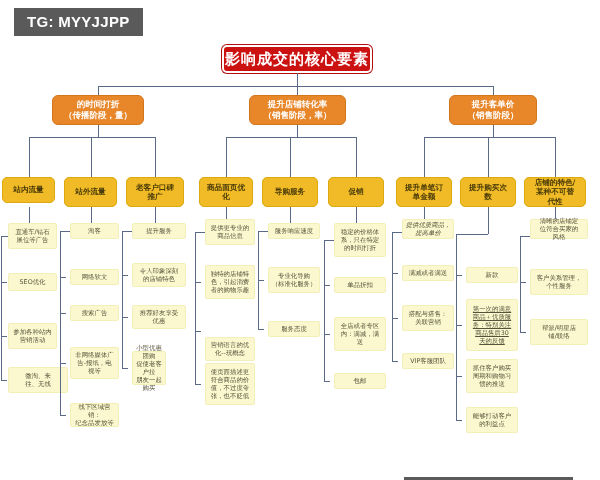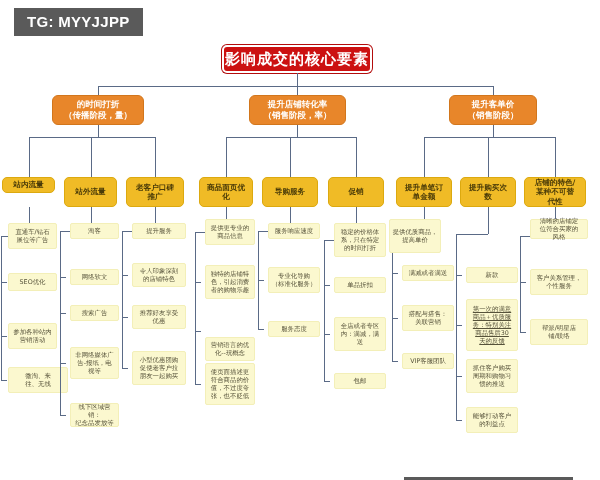--- a/index.html
+++ b/index.html
@@ -101,21 +101,21 @@
 （传播阶段，量）</div>
       <div class="ln lnv" style="left: 297px; top: 49px; height: 9px;"></div>
       <div class="node lvl2-node" style="left: 249px; top: 58px; width: 97px; height: 30px;">提升店铺转化率
 （销售阶段，率）</div>
       <div class="ln lnv" style="left: 493px; top: 49px; height: 9px;"></div>
       <div class="node lvl2-node" style="left: 449px; top: 58px; width: 88px; height: 30px;">提升客单价
 （销售阶段）</div>
       <div class="ln lnv" style="left: 98px; top: 88px; height: 12px;"></div>
       <div class="ln lnh" style="left: 28.5px; top: 100px; width: 126.5px;"></div>
       <div class="ln lnv" style="left: 28.5px; top: 100px; height: 40px;"></div>
-      <div class="node lvl3-node" style="left: 2px; top: 140px; width: 53px; height: 16px;">站内流量</div>
+      <div class="node lvl3-node" style="left: 2px; top: 140px; width: 53px; height: 26px;">站内流量</div>
       <div class="ln lnv" style="left: 28.5px; top: 170px; height: 29px;"></div>
       <div class="ln lnv" style="left: 1px; top: 199px; height: 144px;"></div>
       <div class="ln lnh" style="left: 1px; top: 199px; width: 27.5px;"></div>
       <div class="ln lnh" style="left: 1px; top: 199px; width: 6px;"></div>
       <div class="node leaf-node" style="left: 8px; top: 186px; width: 49px; height: 26px;">直通车/钻石
 展位等广告</div>
       <div class="ln lnh" style="left: 1px; top: 245px; width: 6px;"></div>
       <div class="node leaf-node" style="left: 8px; top: 236px; width: 49px; height: 18px;">SEO优化</div>
       <div class="ln lnh" style="left: 1px; top: 299px; width: 6px;"></div>
       <div class="node leaf-node" style="left: 8px; top: 286px; width: 49px; height: 26px;">参加各种站内
@@ -149,21 +149,21 @@
       <div class="ln lnh" style="left: 122px; top: 194px; width: 33px;"></div>
       <div class="ln lnh" style="left: 122px; top: 194px; width: 6px;"></div>
       <div class="node leaf-node" style="left: 132px; top: 186px; width: 54px; height: 16px;">提升服务</div>
       <div class="ln lnh" style="left: 122px; top: 238px; width: 6px;"></div>
       <div class="node leaf-node" style="left: 132px; top: 226px; width: 54px; height: 24px;">令人印象深刻
 的店铺特色</div>
       <div class="ln lnh" style="left: 122px; top: 280px; width: 6px;"></div>
       <div class="node leaf-node" style="left: 132px; top: 268px; width: 54px; height: 24px;">推荐好友享受
 优惠</div>
       <div class="ln lnh" style="left: 122px; top: 331px; width: 6px;"></div>
-      <div class="node leaf-node" style="left: 132px; top: 314px; width: 54px; height: 34px;">小型优惠团购
+      <div class="node leaf-node" style="left: 132px; top: 314px; width: 34px; height: 34px;">小型优惠团购
 促使老客户拉
 朋友一起购买</div>
       <div class="ln lnv" style="left: 297px; top: 88px; height: 12px;"></div>
       <div class="ln lnh" style="left: 226px; top: 100px; width: 130px;"></div>
       <div class="ln lnv" style="left: 226px; top: 100px; height: 40px;"></div>
       <div class="node lvl3-node" style="left: 199px; top: 140px; width: 54px; height: 30px;">商品面页优
 化</div>
       <div class="ln lnv" style="left: 226px; top: 170px; height: 25px;"></div>
       <div class="ln lnv" style="left: 195px; top: 195px; height: 152px;"></div>
       <div class="ln lnh" style="left: 195px; top: 195px; width: 31px;"></div>
@@ -213,21 +213,21 @@
       <div class="node leaf-node" style="left: 334px; top: 336px; width: 52px; height: 16px;">包邮</div>
       <div class="ln lnv" style="left: 493px; top: 88px; height: 12px;"></div>
       <div class="ln lnh" style="left: 424px; top: 100px; width: 131px;"></div>
       <div class="ln lnv" style="left: 424px; top: 100px; height: 40px;"></div>
       <div class="node lvl3-node" style="left: 396px; top: 140px; width: 56px; height: 30px;">提升单笔订
 单金额</div>
       <div class="ln lnv" style="left: 424px; top: 170px; height: 25px;"></div>
       <div class="ln lnv" style="left: 392px; top: 195px; height: 129px;"></div>
       <div class="ln lnh" style="left: 392px; top: 195px; width: 32px;"></div>
       <div class="ln lnh" style="left: 392px; top: 195px; width: 6px;"></div>
-      <div class="node leaf-node" style="left: 389px; top: 182px; width: 52px; height: 34px;">提供优质商品，
+      <div class="node leaf-node" style="left: 402px; top: 182px; width: 52px; height: 20px; font-style: italic;">提供优质商品，
 提高单价</div>
       <div class="ln lnh" style="left: 392px; top: 236px; width: 6px;"></div>
       <div class="node leaf-node" style="left: 402px; top: 228px; width: 52px; height: 16px;">满减或者满送</div>
       <div class="ln lnh" style="left: 392px; top: 281px; width: 6px;"></div>
       <div class="node leaf-node" style="left: 402px; top: 268px; width: 52px; height: 26px;">搭配与搭售：
 关联营销</div>
       <div class="ln lnh" style="left: 392px; top: 324px; width: 6px;"></div>
       <div class="node leaf-node" style="left: 402px; top: 316px; width: 52px; height: 16px;">VIP客服团队</div>
       <div class="ln lnv" style="left: 488px; top: 100px; height: 40px;"></div>
       <div class="node lvl3-node" style="left: 460px; top: 140px; width: 56px; height: 30px;">提升购买次

